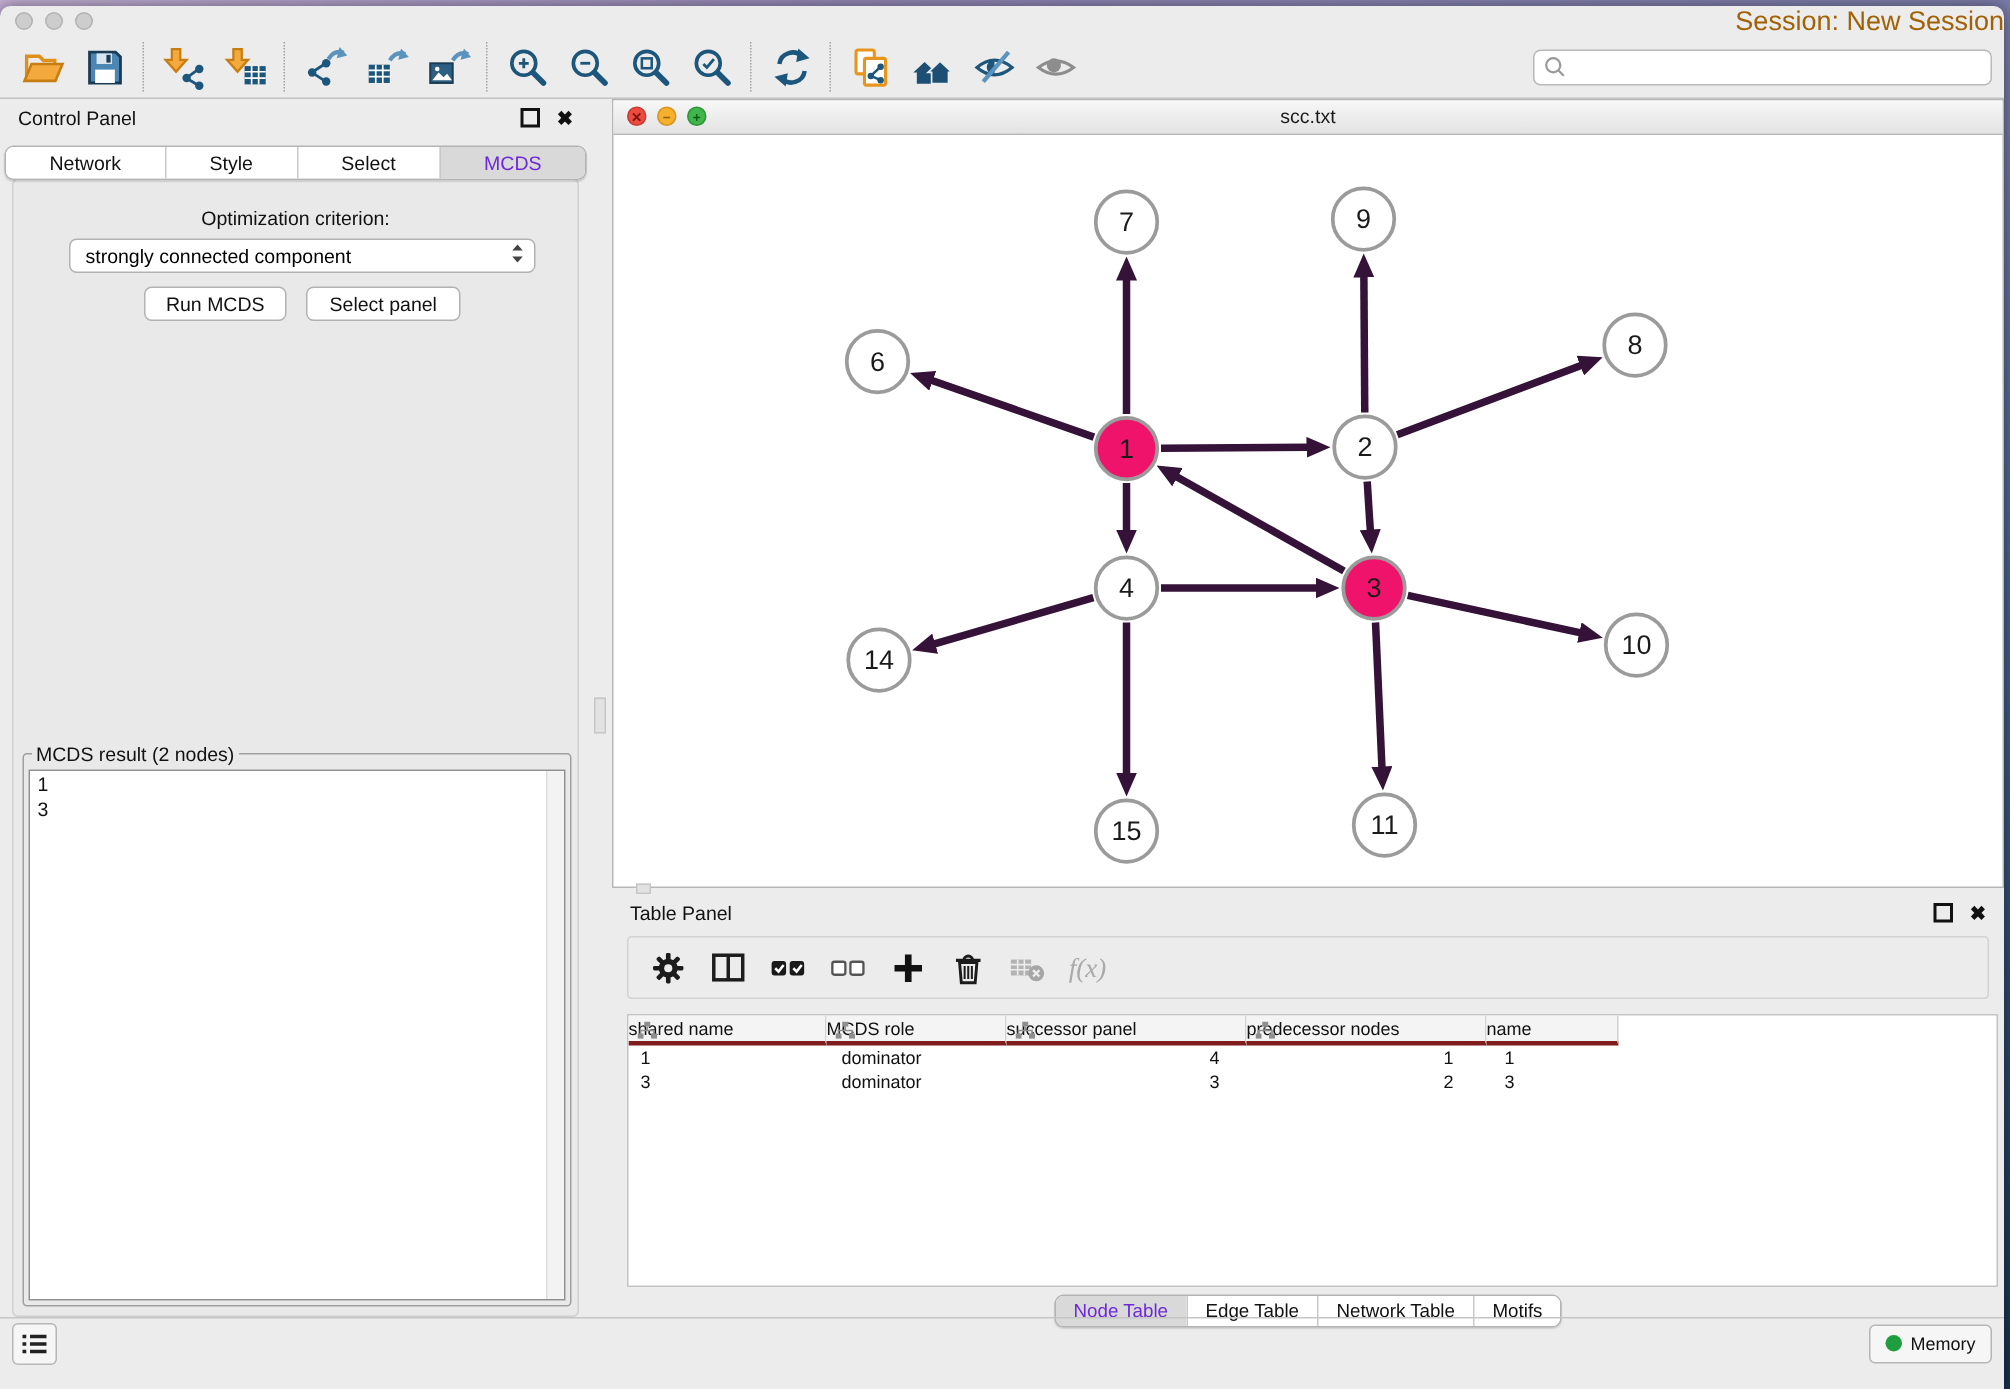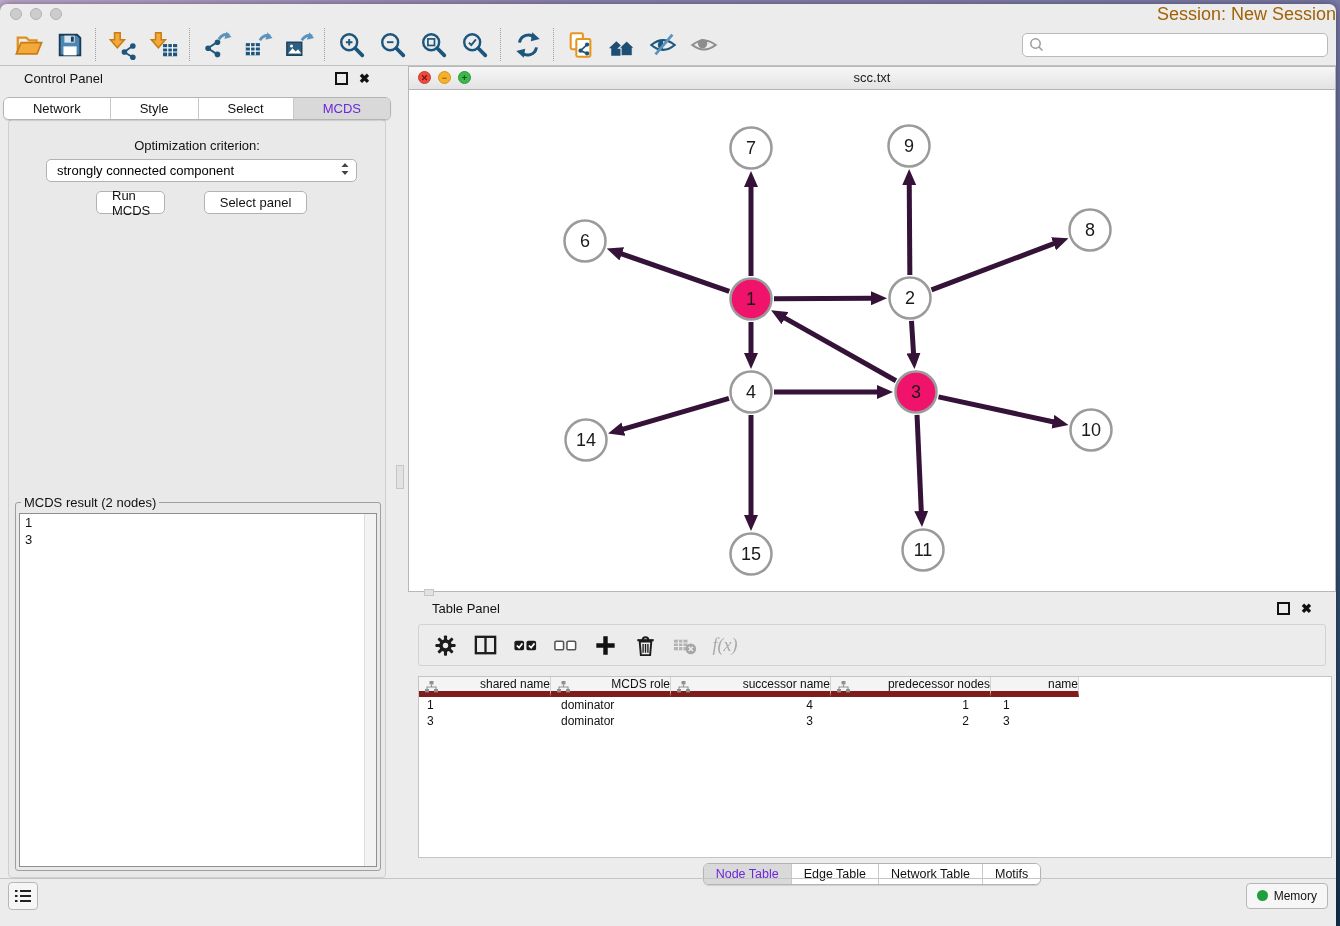--- a/index.html
+++ b/index.html
@@ -14,35 +14,35 @@
   
   .toolbar{height:41px;border-bottom:1px solid #c2c2c2;display:flex;align-items:center;padding:0 8px;}
   .tb-btn{width:41px;height:37px;display:flex;align-items:center;justify-content:center;flex:none;}
   .tb-sep{width:1px;height:33px;border-left:1px dotted #9f9f9f;margin:0 5px;flex:none;}
   .searchbox{margin-left:auto;width:292px;height:22px;background:#fff;border:1px solid #b9b9b9;border-radius:5px;display:flex;align-items:center;padding:0 6px;gap:4px;}
   .searchbox input{border:none;outline:none;flex:1;font-size:13px;background:transparent;font-family:"Liberation Sans",sans-serif;}
   
   .main{position:absolute;top:61px;left:0;right:0;bottom:34px;}
   
   .control-panel{position:absolute;left:0;top:0;width:394px;height:100%;}
-  .panel-header{height:26px;display:flex;align-items:center;padding:0 24px;font-size:13px;color:#111;}
+  .panel-header{height:26px;display:flex;align-items:center;padding:0 12px;font-size:13px;color:#111;}
   .panel-ctrls{margin-left:auto;display:flex;gap:11px;align-items:center;}
   .float-btn{width:9px;height:9px;border:2px solid #111;background:#ececec;}
   .close-btn{font-size:13px;font-weight:bold;color:#111;line-height:1;}
   .cp-tabs{position:absolute;left:0;right:0;top:32px;display:flex;justify-content:center;z-index:2;}
   .tabgroup{display:inline-flex;border:1px solid #b3b3b3;border-radius:6px;overflow:hidden;background:#fff;box-shadow:0 1px 1px rgba(0,0,0,.12);}
   .tab{padding:3px 29px;font-size:13px;background:#fff;border-left:1px solid #c9c9c9;color:#111;white-space:nowrap;}
   .tab:first-child{border-left:none;}
   .tab.selected{background:#d9d9d9;color:#6d28d9;}
   .cp-box{position:absolute;left:8px;right:8px;top:54px;bottom:14px;background:#e9e9e9;border:1px solid #cfcfcf;border-radius:4px;}
   .opt-label{position:absolute;top:18px;left:0;right:0;text-align:center;font-size:13px;color:#111;}
   .dropdown{position:absolute;top:39px;left:37px;width:311px;height:23px;background:#fff;border:1px solid #b2b2b2;border-radius:5px;display:flex;align-items:center;padding:0 6px 0 10px;font-size:13px;box-sizing:border-box;}
   .dd-arrows{margin-left:auto;}
   .btn{position:absolute;top:71px;height:23px;background:#fff;border:1px solid #b2b2b2;border-radius:5px;font-size:13px;display:flex;align-items:center;justify-content:center;box-sizing:border-box;color:#111;}
-  .btn-run{left:87px;width:69px;padding-left:15px;}
+  .btn-run{left:87px;width:95px;}
   .btn-close{left:195px;width:103px;}
   .result-fieldset{position:absolute;left:6px;right:4px;top:375px;bottom:6px;border:1px solid #9f9f9f;border-radius:3px;margin:0;padding:3px;}
   .result-fieldset legend{font-size:13px;padding:0 3px;margin-left:2px;color:#111;}
   .listbox{width:100%;height:100%;background:#fff;border:1px solid #8f8f8f;box-sizing:border-box;position:relative;font-size:13px;overflow:hidden;}
   .listbox .item{padding:1px 0 0 5px;line-height:16px;color:#111;}
   .list-scroll{position:absolute;right:0;top:0;bottom:0;width:11px;background:#f3f3f3;border-left:1px solid #ddd;}
   .grip-v{position:absolute;left:396px;top:400px;width:8px;height:24px;background:#e2e2e2;border:1px solid #c6c6c6;box-sizing:border-box;}
   .grip-h{position:absolute;left:424px;top:524px;width:10px;height:7px;background:#e2e2e2;border:1px solid #c6c6c6;box-sizing:border-box;}
   
   .network-window{position:absolute;left:408px;top:1px;width:928px;height:526px;border:1px solid #b7b7b7;background:#fff;box-sizing:border-box;}
@@ -55,21 +55,21 @@
   .nw-green{background:#3fb54c;border:1px solid #2f9538;color:#0e5c16;}
   #graph{display:block;}
   #graph text{font-family:"Liberation Sans",sans-serif;}
   
   .table-panel{position:absolute;left:408px;top:530px;width:928px;bottom:0;}
   .tp-toolbar{position:absolute;left:10px;right:10px;top:29px;height:42px;border:1px solid #d2d2d2;border-radius:3px;display:flex;align-items:center;gap:12px;padding:4px 12px;box-sizing:border-box;}
   .tp-btn{width:28px;height:28px;display:flex;align-items:center;justify-content:center;flex:none;}
   .fx{font-family:"Liberation Serif",serif;font-style:italic;font-size:18px;color:#a9a9a9;}
   .tp-table{position:absolute;left:10px;right:4px;top:81px;height:182px;background:#fff;border:1px solid #c4c4c4;overflow:hidden;box-sizing:border-box;}
   .thead{display:flex;height:20px;}
-  .th{position:relative;background:#f4f4f4;border-right:1px solid #d2d2d2;border-bottom:6px solid #7f1d1d;font-size:12px;display:flex;align-items:center;justify-content:flex-end;box-sizing:border-box;color:#111;}
+  .th{position:relative;background:#f4f4f4;border-right:1px solid #d2d2d2;border-bottom:3px solid #7f1d1d;font-size:12px;display:flex;align-items:center;justify-content:flex-start;box-sizing:border-box;color:#111;}
   .th .tree{position:absolute;left:6px;top:4px;}
   .c1{width:132px;}.c2{width:120px;}.c3{width:160px;}.c4{width:160px;}.c5{width:88px;}
   .trow{display:flex;height:16px;font-size:12px;align-items:center;color:#111;}
   .trow:first-of-type{margin-top:2px;}
   .td{box-sizing:border-box;}
   .td.c1{padding-left:8px;}
   .td.c2{padding-left:10px;}
   .td.c3{text-align:right;padding-right:18px;}
   .td.c4{text-align:right;padding-right:22px;}
   .td.c5{padding-left:12px;}
@@ -425,21 +425,21 @@
               </svg>
               <span>MCDS role</span>
             </div>
             <div class="th c3">
               <svg class="tree" width="13" height="12" viewBox="0 0 13 12">
                 <rect x="4.5" y="0" width="4" height="3.4" fill="#8f8f8f"></rect>
                 <path d="M6.5 3.4 V6 M2 9 V6 H11 V9" fill="none" stroke="#8f8f8f" stroke-width="1.1"></path>
                 <rect x="0" y="8" width="4" height="3.4" fill="#8f8f8f"></rect>
                 <rect x="9" y="8" width="4" height="3.4" fill="#8f8f8f"></rect>
               </svg>
-              <span>successor name</span>
+              <span>successor panel</span>
             </div>
             <div class="th c4">
               <svg class="tree" width="13" height="12" viewBox="0 0 13 12">
                 <rect x="4.5" y="0" width="4" height="3.4" fill="#8f8f8f"></rect>
                 <path d="M6.5 3.4 V6 M2 9 V6 H11 V9" fill="none" stroke="#8f8f8f" stroke-width="1.1"></path>
                 <rect x="0" y="8" width="4" height="3.4" fill="#8f8f8f"></rect>
                 <rect x="9" y="8" width="4" height="3.4" fill="#8f8f8f"></rect>
               </svg>
               <span>predecessor nodes</span>
             </div>

